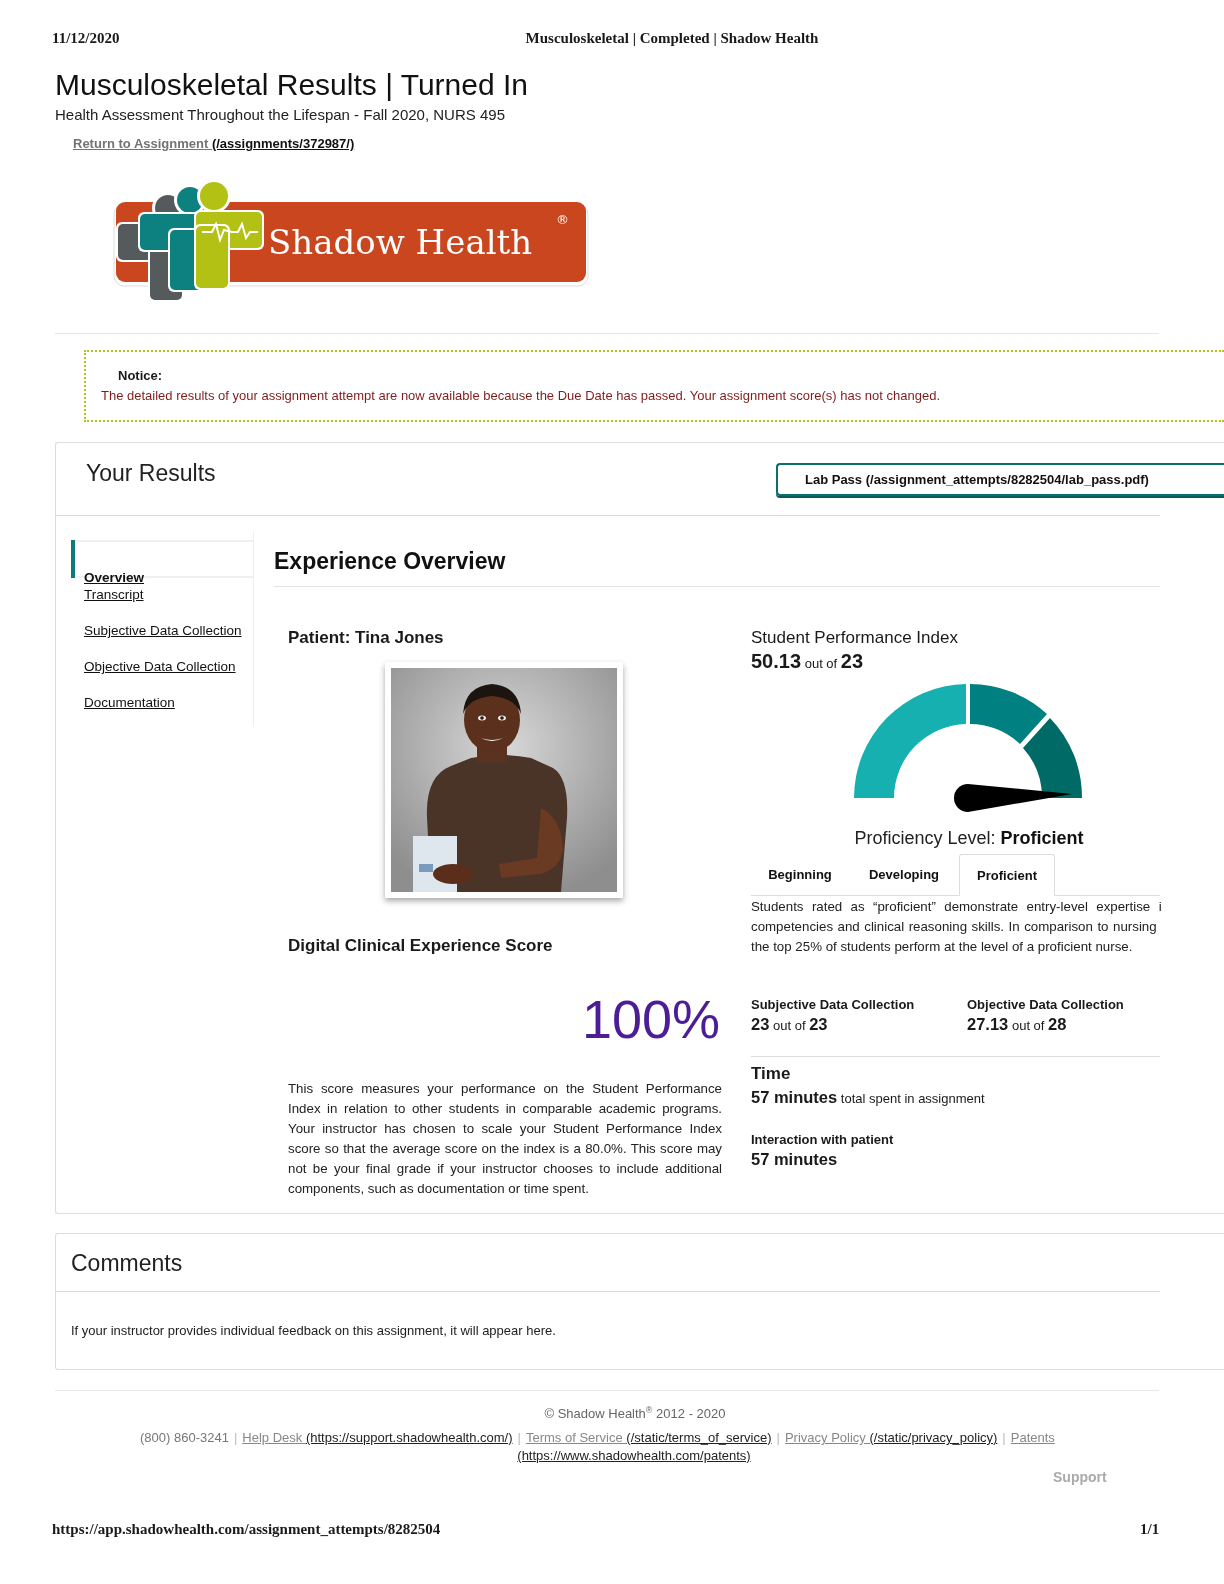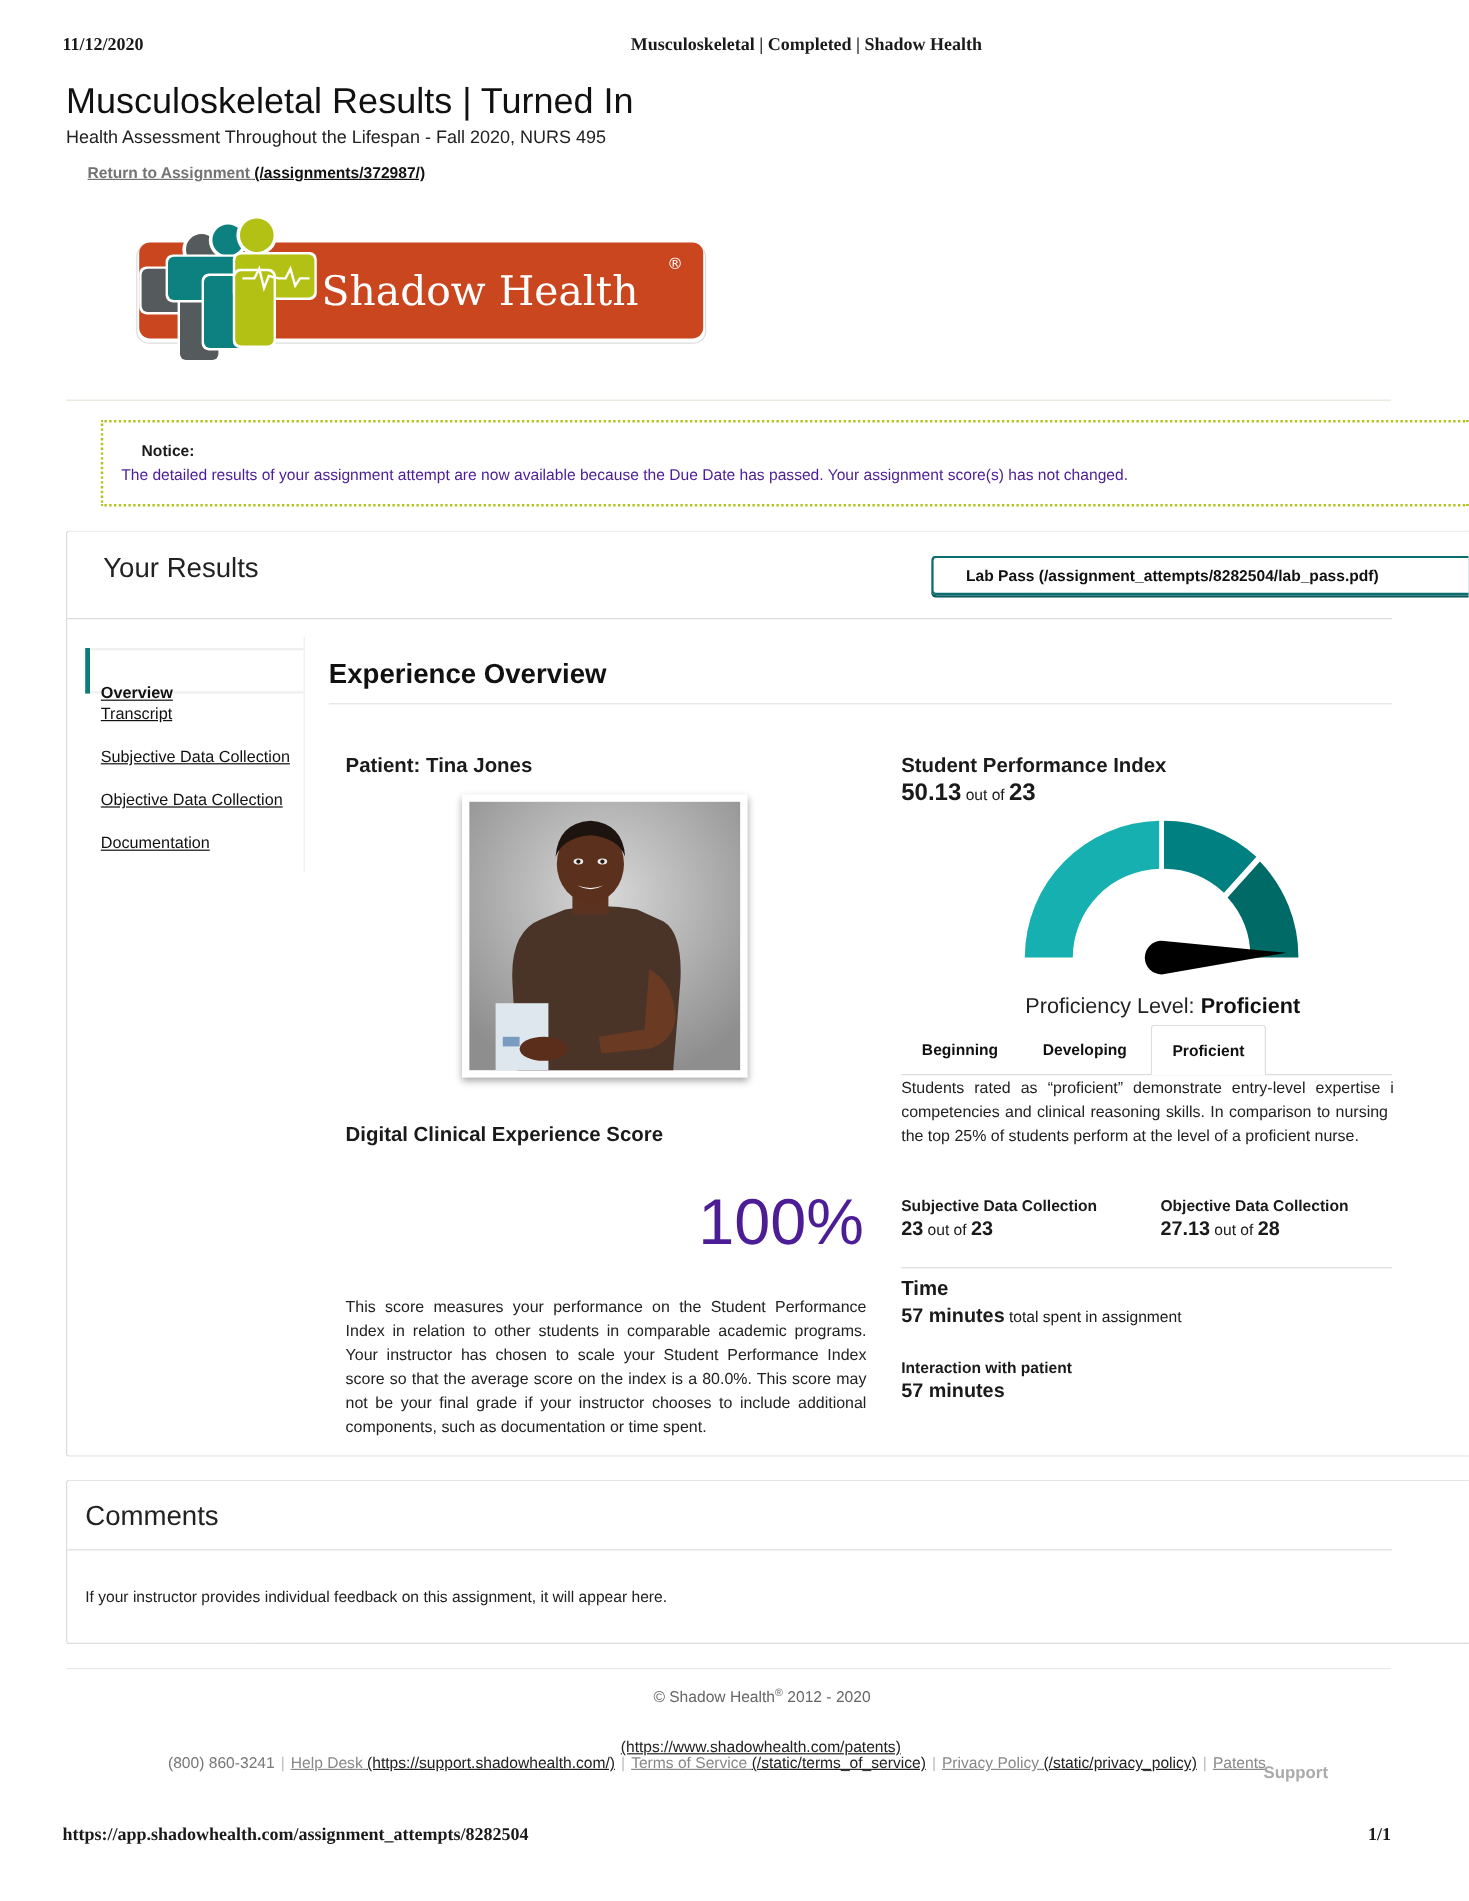--- a/index.html
+++ b/index.html
@@ -26,21 +26,21 @@
 
   
   .logo { left: 108px; top: 180px; width: 484px; height: 124px; }
 
   .hr-top { left: 55px; top: 333px; width: 1104px; height: 1px; background: #e4e6d8; }
 
   
   .notice { left: 84px; top: 350px; width: 1140px; height: 72px;
     border: 2px dotted #b5c219; border-right: none; }
   .notice-title { left: 118px; top: 368px; font-size: 13px; font-weight: 700; }
-  .notice-text { left: 101px; top: 388px; font-size: 13px; color: #4c1d95; }
+  .notice-text { left: 101px; top: 388px; font-size: 13px; color: #7f1d1d; }
 
   
   .panel { left: 55px; top: 442px; width: 1180px; height: 772px;
     border: 1px solid #dcdcdc; border-right: none; border-radius: 3px 0 0 3px; }
   .panel-head-line { left: 56px; top: 515px; width: 1104px; height: 1px; background: #dcdcdc; }
   .your-results { left: 86px; top: 460px; font-size: 23px; color: #222; }
   .lab-pass { left: 776px; top: 463px; width: 448px; height: 33px;
     border: 2px solid #0b6f6f; border-right: none; border-radius: 4px 0 0 4px;
     box-shadow: 0 2px 0 #0b5a5a; font-size: 13px; font-weight: 700;
     padding: 7px 0 0 27px; white-space: nowrap; overflow: hidden; color: #111; }
@@ -60,21 +60,21 @@
   .patient-name { left: 288px; top: 628px; font-size: 17px; font-weight: 700; }
   .patient-photo { left: 385px; top: 662px; width: 238px; height: 236px; background: #fff;
     box-shadow: 0 3px 6px rgba(0,0,0,0.35); padding: 6px; }
   .patient-photo svg { display: block; }
 
   .dces-title { left: 288px; top: 936px; font-size: 17px; font-weight: 700; }
   .dces-score { left: 288px; top: 988px; width: 432px; text-align: right; font-size: 54px; color: #4c1d95; }
   .dces-desc { left: 288px; top: 1079px; width: 434px; font-size: 13.3px; line-height: 20px;
     text-align: justify; color: #222; }
 
-  .spi-title { left: 751px; top: 628px; font-size: 17px; font-weight: 700; }
+  .spi-title { left: 751px; top: 628px; font-size: 17px; font-weight: 400; }
   .spi-score { left: 751px; top: 650px; font-size: 13px; }
   .big { font-size: 20px; font-weight: 700; }
   .gauge { left: 848px; top: 678px; width: 240px; height: 140px; }
 
   .prof-level { left: 751px; top: 828px; width: 436px; text-align: center; font-size: 18px; color: #222; }
   .prof-level b { color: #111; }
 
   .tabs-line { left: 751px; top: 895px; width: 409px; height: 1px; background: #ddd; }
   .tab { top: 854px; height: 42px; font-size: 13px; font-weight: 700; padding-top: 13px; text-align: center; color: #111; }
   .tab.active { border: 1px solid #ddd; border-bottom: 1px solid #fff; border-radius: 3px 3px 0 0; background: #fff; }
@@ -97,21 +97,21 @@
   .comments { left: 55px; top: 1233px; width: 1180px; height: 137px;
     border: 1px solid #dcdcdc; border-right: none; border-radius: 3px 0 0 3px; }
   .comments-line { left: 56px; top: 1291px; width: 1104px; height: 1px; background: #dcdcdc; }
   .comments-title { left: 71px; top: 1250px; font-size: 23px; color: #222; }
   .comments-text { left: 71px; top: 1323px; font-size: 13px; color: #222; }
 
   
   .foot-line { left: 55px; top: 1390px; width: 1104px; height: 1px; background: #e8e8e8; }
   .copyright { left: 0; width: 1270px; top: 1405px; text-align: center; font-size: 13px; color: #666; }
   .copyright sup { font-size: 9px; }
-  .foot-links { left: 140px; top: 1428px; width: 1000px; font-size: 13px; color: #777; text-align: left; line-height: 20px; margin-top: 31px; }
+  .foot-links { left: 140px; top: 1428px; width: 1000px; font-size: 13px; color: #777; text-align: left; line-height: 20px; }
   .foot-links .l { color: #888; text-decoration: underline; }
   .foot-links .u { color: #222; text-decoration: underline; }
   .foot-links .sep { color: #bbb; padding: 0 5px; }
   .foot-patents-url { left: 0; width: 1268px; top: 1448px; text-align: center; font-size: 13px; color: #222; text-decoration: underline; }
   .support { left: 1053px; top: 1469px; font-size: 14px; font-weight: 700; color: #aaa; }
 </style>
 </head>
 <body>
 
 <div class="abs serif print-date">11/12/2020</div>

